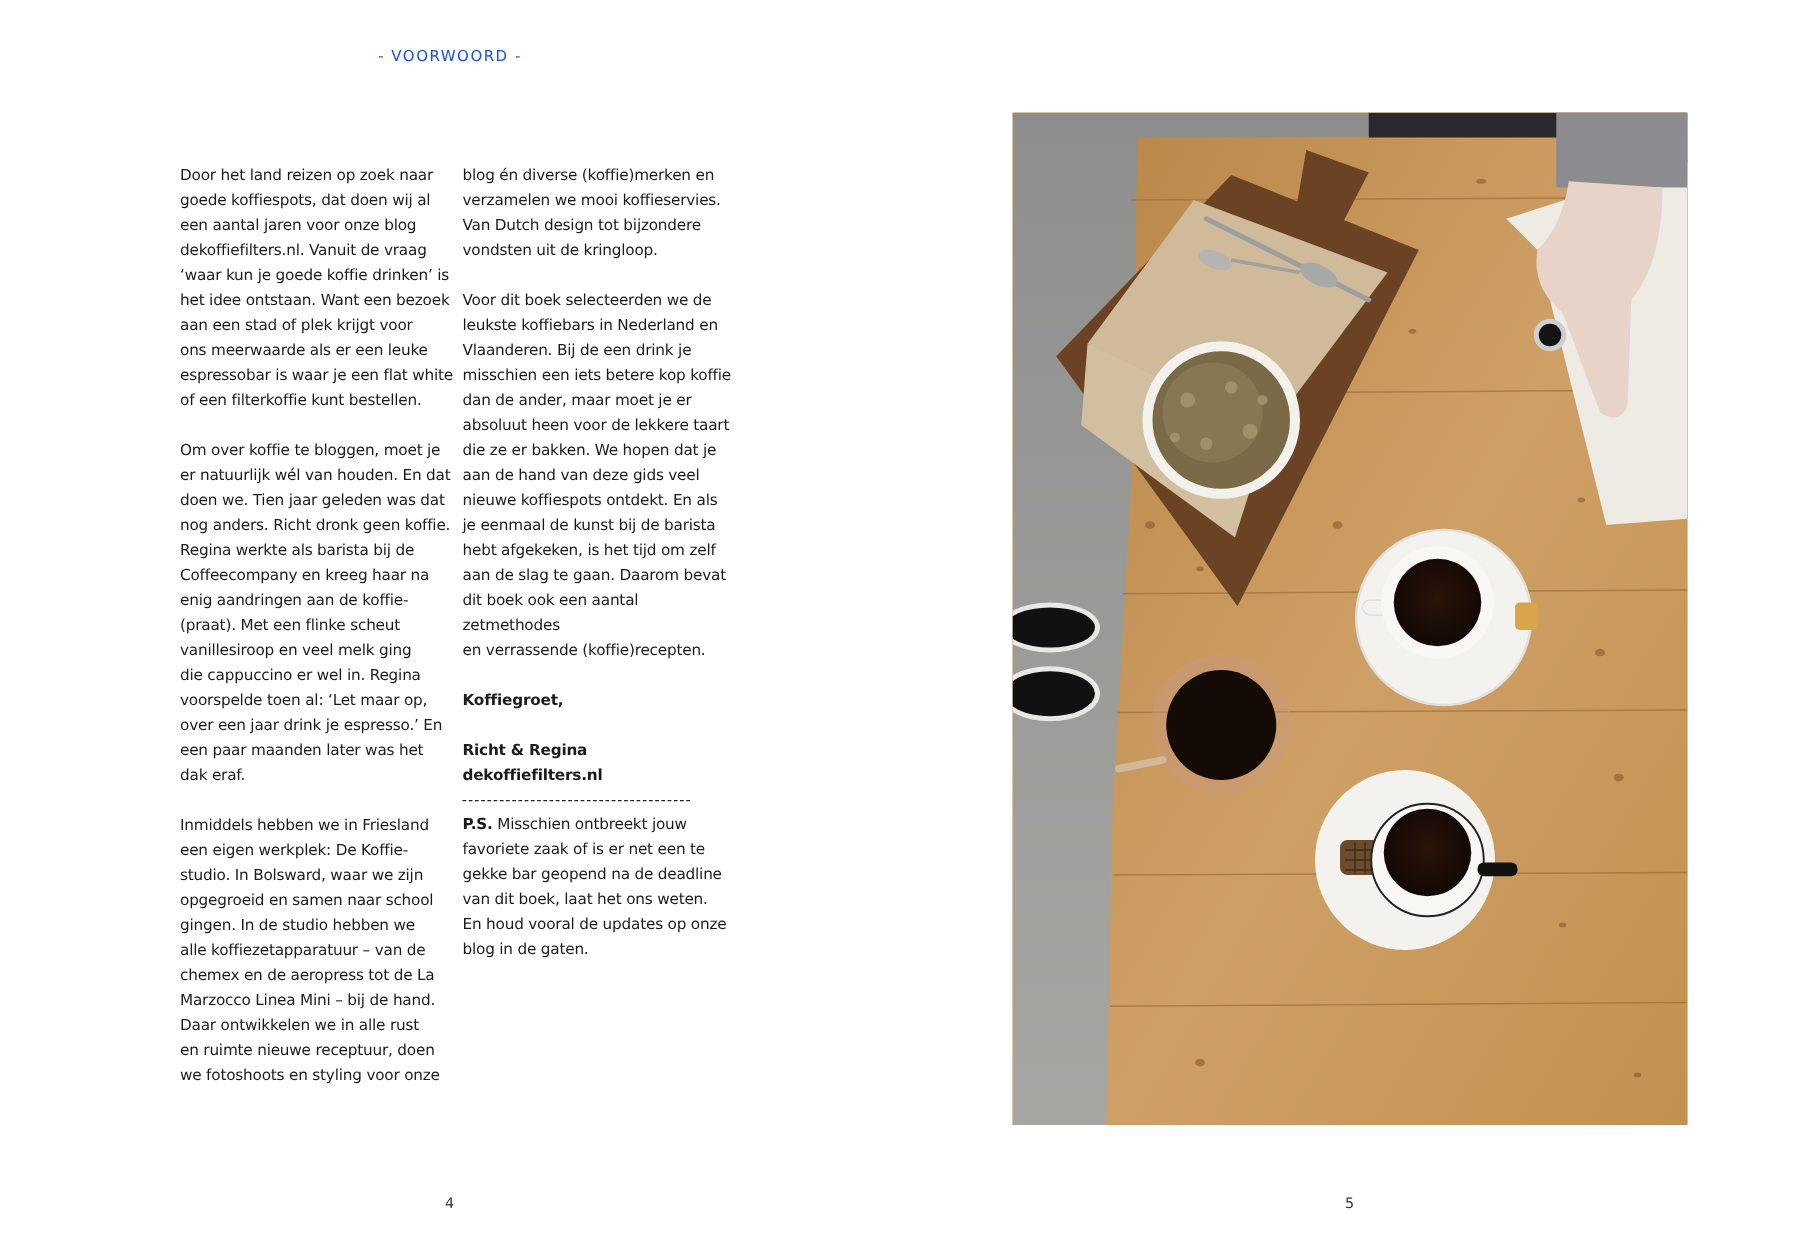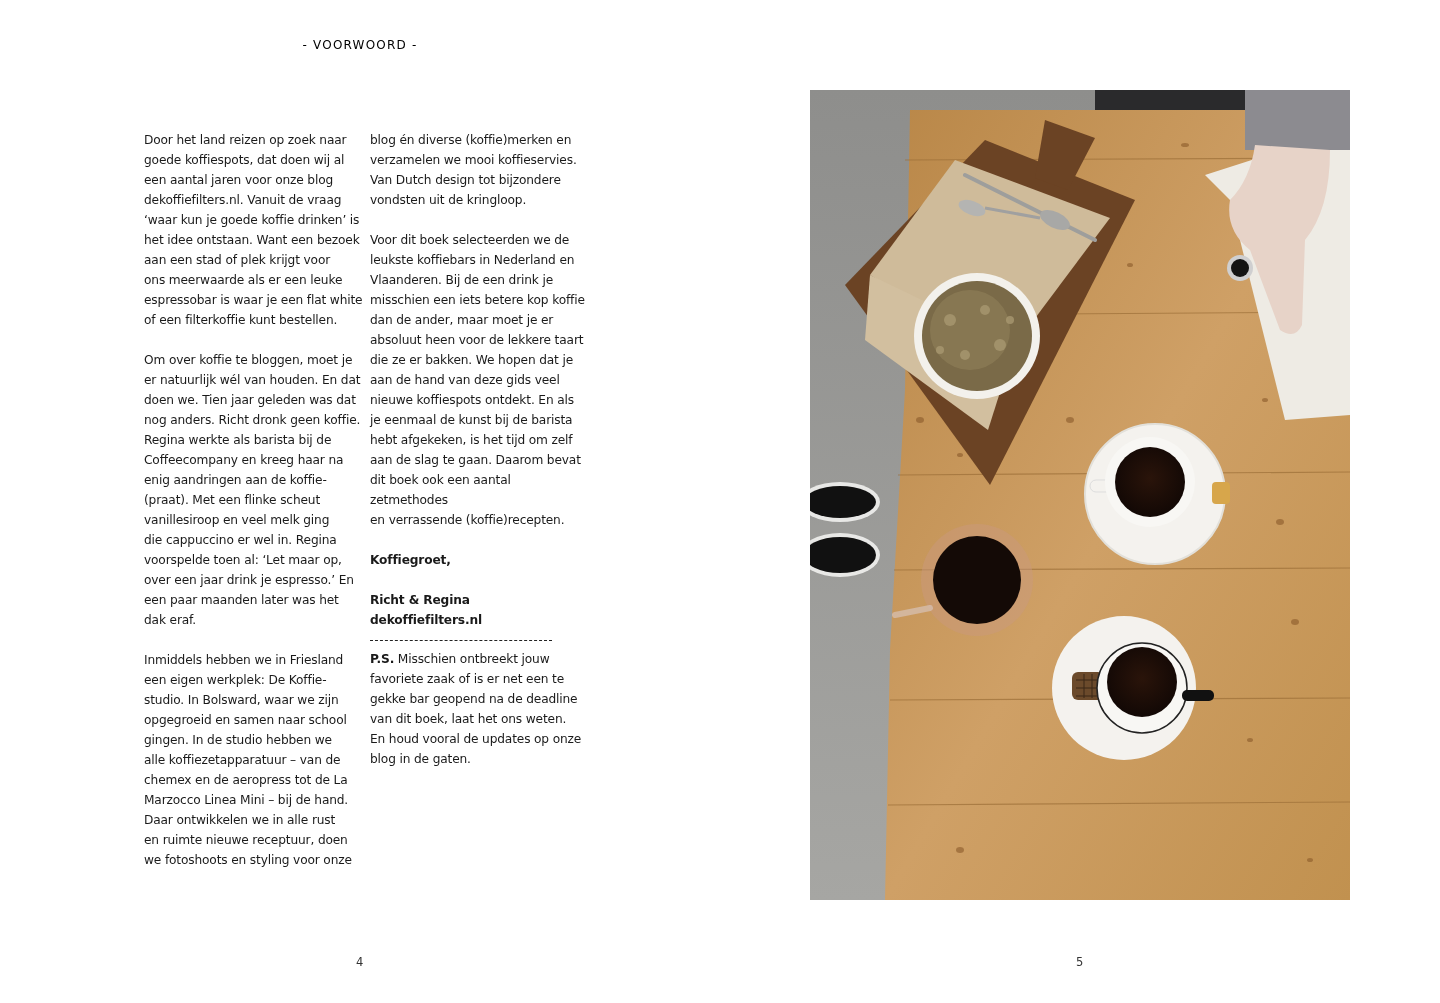--- a/index.html
+++ b/index.html
@@ -2,21 +2,21 @@
 <html><head>
   <meta charset="utf-8">
   <style>
     html, body { margin: 0; padding: 0; background: #ffffff; }
     body { width: 1440px; height: 1003px; position: relative; overflow: hidden;
            font-family: "DejaVu Sans", sans-serif; color: #1a1a1a; }
     .page { position: absolute; top: 0; height: 1003px; }
     .page-left { left: 0; width: 720px; }
     .page-right { left: 720px; width: 720px; }
     .running-head { position: absolute; top: 38px; left: 300px; width: 120px; text-align: center;
-                    font-size: 12px; letter-spacing: 1.2px; color: #000000; }
+                    font-size: 12px; letter-spacing: 1.2px; color: #1d4ed8; }
     .col { position: absolute; top: 130px; width: 220px; font-size: 12.2px; line-height: 20px;
            letter-spacing: -0.15px; }
     .col-1 { left: 144px; }
     .col-2 { left: 370px; width: 215px; }
     .para { margin: 0 0 20px 0; white-space: pre-line; }
     .bold { font-weight: bold; }
     .sig { margin: 0; }
     .rule { border-top: 1.5px dashed #222; width: 182px; margin: 10px 0 8px 0; height: 0; }
     .folio { position: absolute; top: 955px; font-size: 11.5px; color: #333; }
     .folio-left { left: 356px; }

